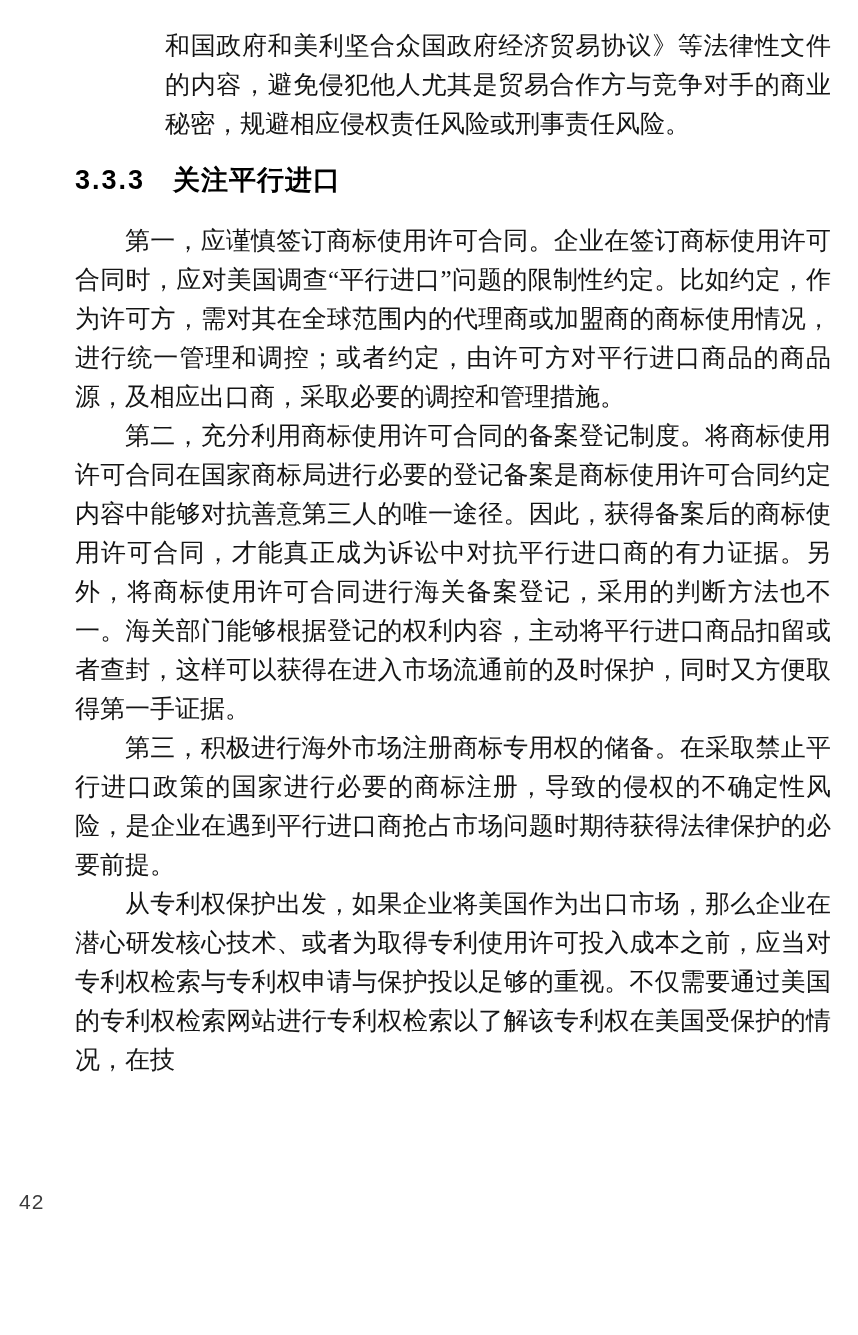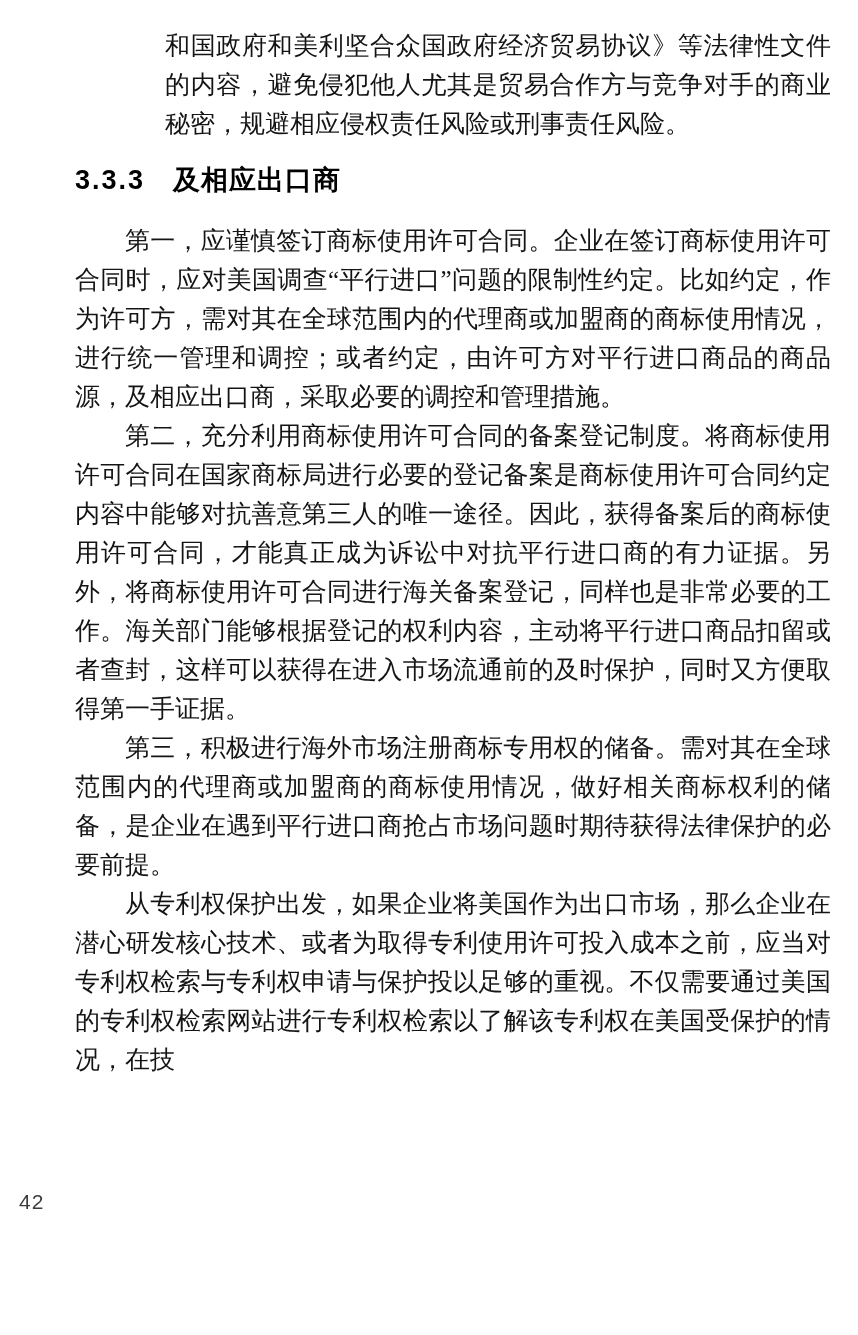--- a/index.html
+++ b/index.html
@@ -73,27 +73,27 @@
 <body>
 
 <div class="page">
 
   <div class="body-text continuation-block">
     <p>和国政府和美利坚合众国政府经济贸易协议》等法律性文件的内容，避免侵犯他人尤其是贸易合作方与竞争对手的商业秘密，规避相应侵权责任风险或刑事责任风险。</p>
   </div>
 
   <div class="section-heading heading-333">
     <span class="section-number">3.3.3</span>
-    <span class="section-title">及相应出口商</span>
+    <span class="section-title">关注平行进口</span>
   </div>
 
   <div class="body-text">
     <p class="para">第一，应谨慎签订商标使用许可合同。企业在签订商标使用许可合同时，应对美国调查“平行进口”问题的限制性约定。比如约定，作为许可方，需对其在全球范围内的代理商或加盟商的商标使用情况，进行统一管理和调控；或者约定，由许可方对平行进口商品的商品源，及相应出口商，采取必要的调控和管理措施。</p>
-    <p class="para">第二，充分利用商标使用许可合同的备案登记制度。将商标使用许可合同在国家商标局进行必要的登记备案是商标使用许可合同约定内容中能够对抗善意第三人的唯一途径。因此，获得备案后的商标使用许可合同，才能真正成为诉讼中对抗平行进口商的有力证据。另外，将商标使用许可合同进行海关备案登记，同样也是非常必要的工作。海关部门能够根据登记的权利内容，主动将平行进口商品扣留或者查封，这样可以获得在进入市场流通前的及时保护，同时又方便取得第一手证据。</p>
-    <p class="para">第三，积极进行海外市场注册商标专用权的储备。需对其在全球范围内的代理商或加盟商的商标使用情况，做好相关商标权利的储备，是企业在遇到平行进口商抢占市场问题时期待获得法律保护的必要前提。</p>
+    <p class="para">第二，充分利用商标使用许可合同的备案登记制度。将商标使用许可合同在国家商标局进行必要的登记备案是商标使用许可合同约定内容中能够对抗善意第三人的唯一途径。因此，获得备案后的商标使用许可合同，才能真正成为诉讼中对抗平行进口商的有力证据。另外，将商标使用许可合同进行海关备案登记，采用的判断方法也不一。海关部门能够根据登记的权利内容，主动将平行进口商品扣留或者查封，这样可以获得在进入市场流通前的及时保护，同时又方便取得第一手证据。</p>
+    <p class="para">第三，积极进行海外市场注册商标专用权的储备。在采取禁止平行进口政策的国家进行必要的商标注册，导致的侵权的不确定性风险，是企业在遇到平行进口商抢占市场问题时期待获得法律保护的必要前提。</p>
   </div>
 
 
   <div class="body-text">
     <p class="para">从专利权保护出发，如果企业将美国作为出口市场，那么企业在潜心研发核心技术、或者为取得专利使用许可投入成本之前，应当对专利权检索与专利权申请与保护投以足够的重视。不仅需要通过美国的专利权检索网站进行专利权检索以了解该专利权在美国受保护的情况，在技</p>
   </div>
 
   <div class="page-footer">
     <span class="page-number">42</span>
   </div>

